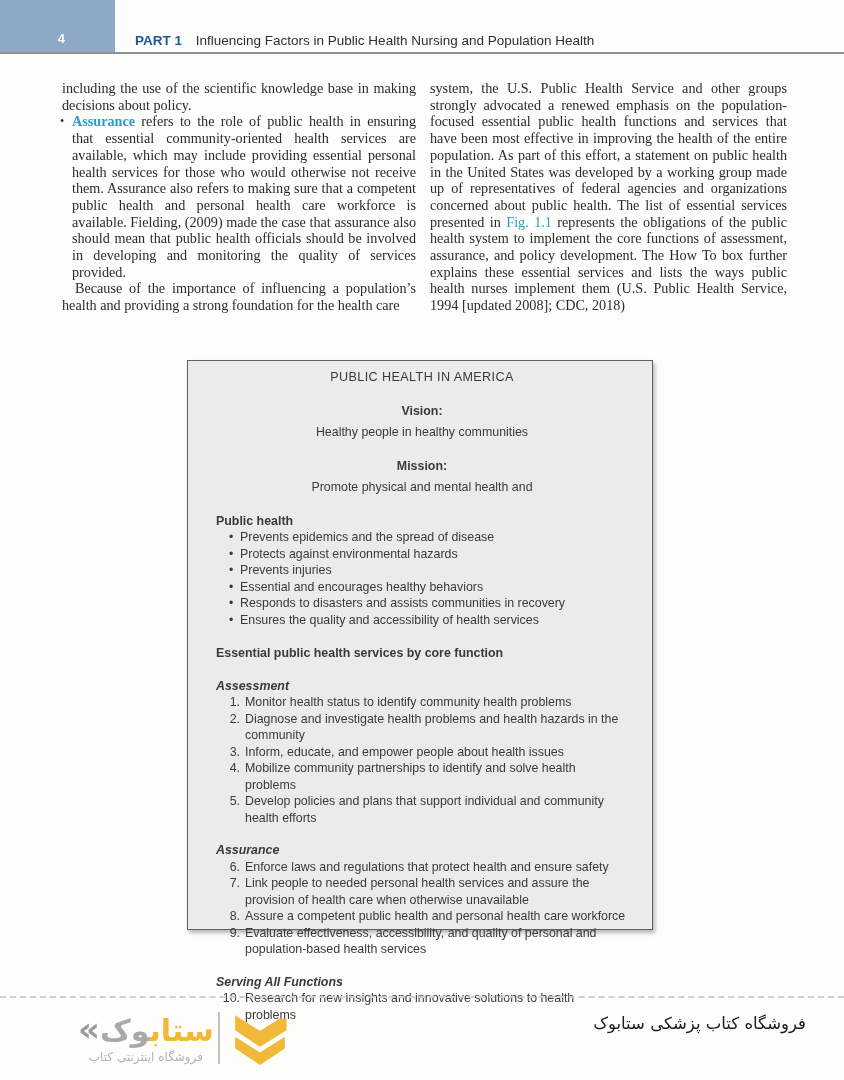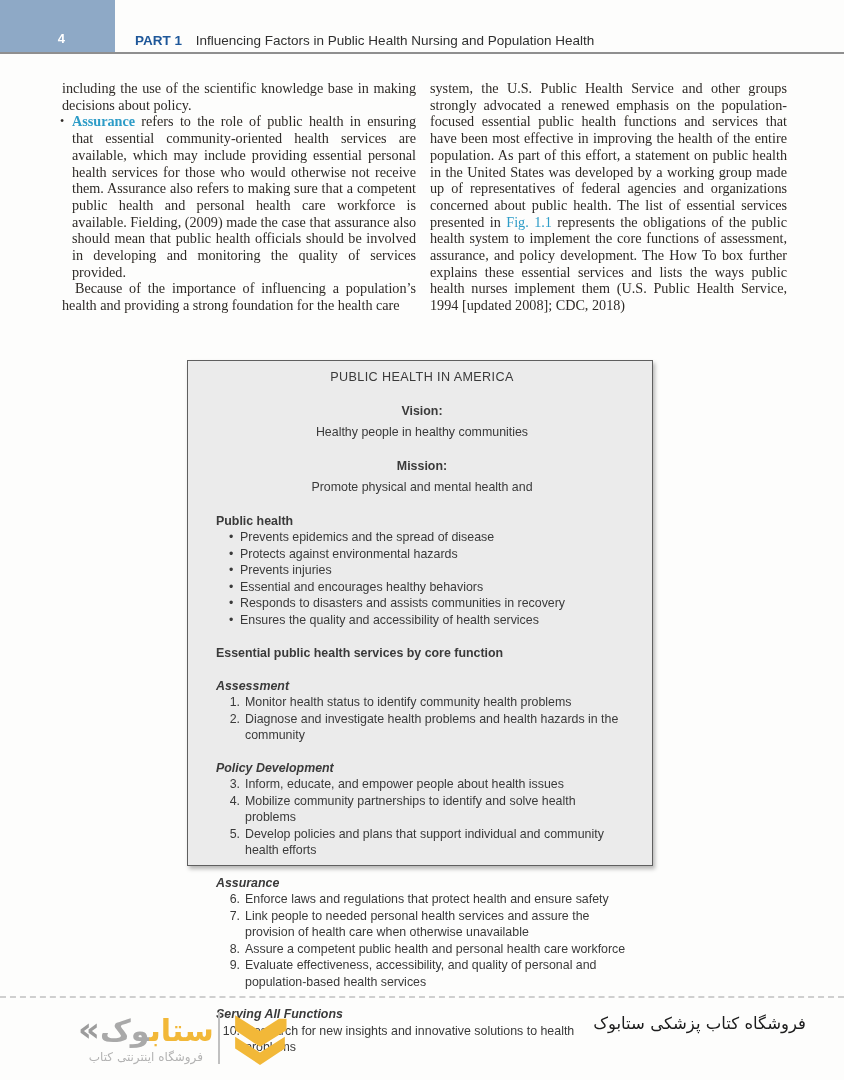--- a/index.html
+++ b/index.html
@@ -20,21 +20,21 @@
   .col-left{left:62px;width:354px;}
   .col-right{left:430px;width:357px;}
   .para{margin:0;}
   .para-indent{text-indent:13px;}
   .bullet-item{position:relative;padding-left:10px;}
   .bullet-dot{position:absolute;left:-2px;top:0;font-size:12px;}
   .term-link{color:var(--link-blue);font-weight:bold;}
   .fig-link{color:var(--link-blue);}
 
   
-  .figbox{position:absolute;left:187px;top:360px;width:466px;height:506px;box-sizing:border-box;
+  .figbox{position:absolute;left:187px;top:360px;width:466px;height:570px;box-sizing:border-box;
       background:#ebebeb;border:1px solid #5f5f5f;box-shadow:2px 3px 4px rgba(0,0,0,.28);
       font-family:"Liberation Sans",sans-serif;font-size:12.4px;line-height:16.5px;color:#3a3a3a;
       padding:8px 24px 0 28px;}
   .fig-title{text-align:center;letter-spacing:.4px;margin:0;font-size:12.6px;}
   .fig-center{text-align:center;margin:5px;}
   .mt-sec{margin-top:17px;}
   .bold{font-weight:bold;}
   .fig-left-head{font-weight:bold;margin:17px 0 0 0;}
   .fig-bullets{margin:0;}
   .fig-bullet-row{padding-left:24px;position:relative;}
@@ -110,21 +110,20 @@
   <div>
       <div class="sec-heading">Assessment</div>
       <div class="num-item">
         <span class="num">1.</span>
         <span class="txt">Monitor health status to identify community health problems</span>
       </div>
       <div class="num-item">
         <span class="num">2.</span>
         <span class="txt">Diagnose and investigate health problems and health hazards in the community</span>
       </div>
-      <div class="sec-heading">Policy Development</div>
       <div class="num-item">
         <span class="num">3.</span>
         <span class="txt">Inform, educate, and empower people about health issues</span>
       </div>
       <div class="num-item">
         <span class="num">4.</span>
         <span class="txt">Mobilize community partnerships to identify and solve health problems</span>
       </div>
       <div class="num-item">
         <span class="num">5.</span>

